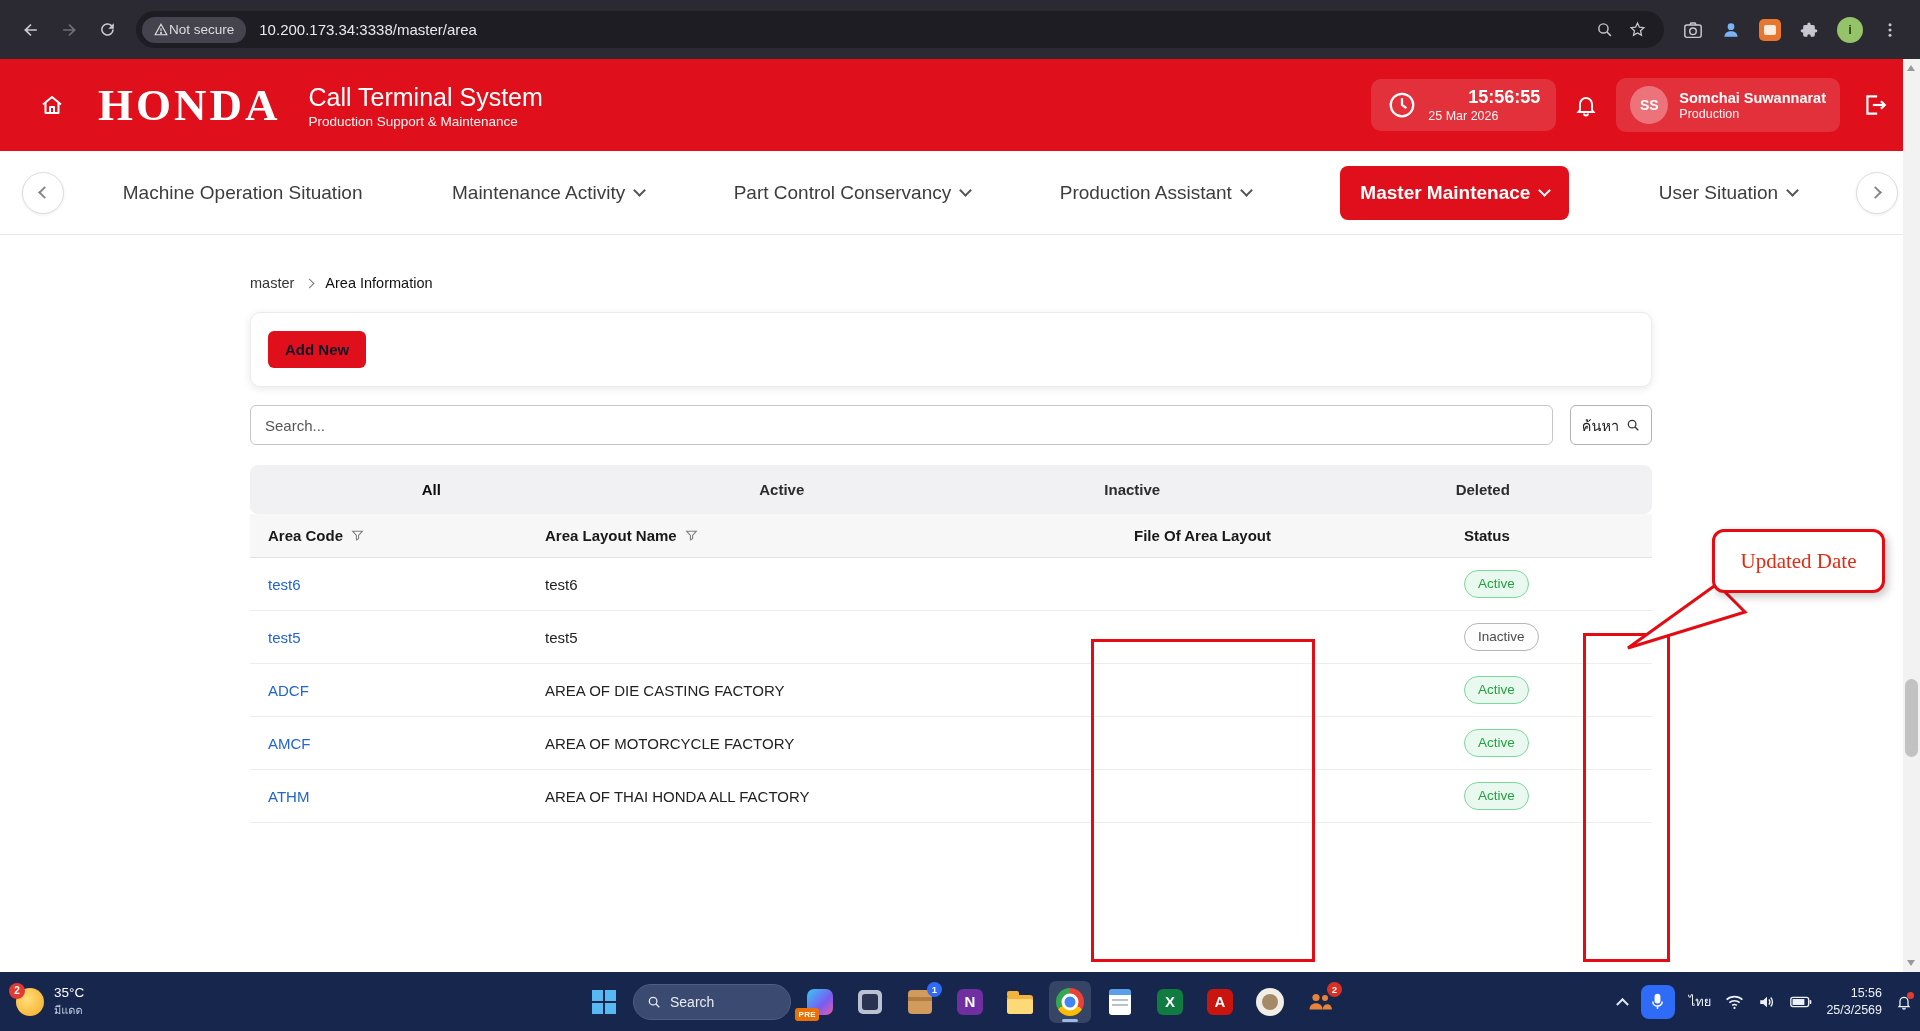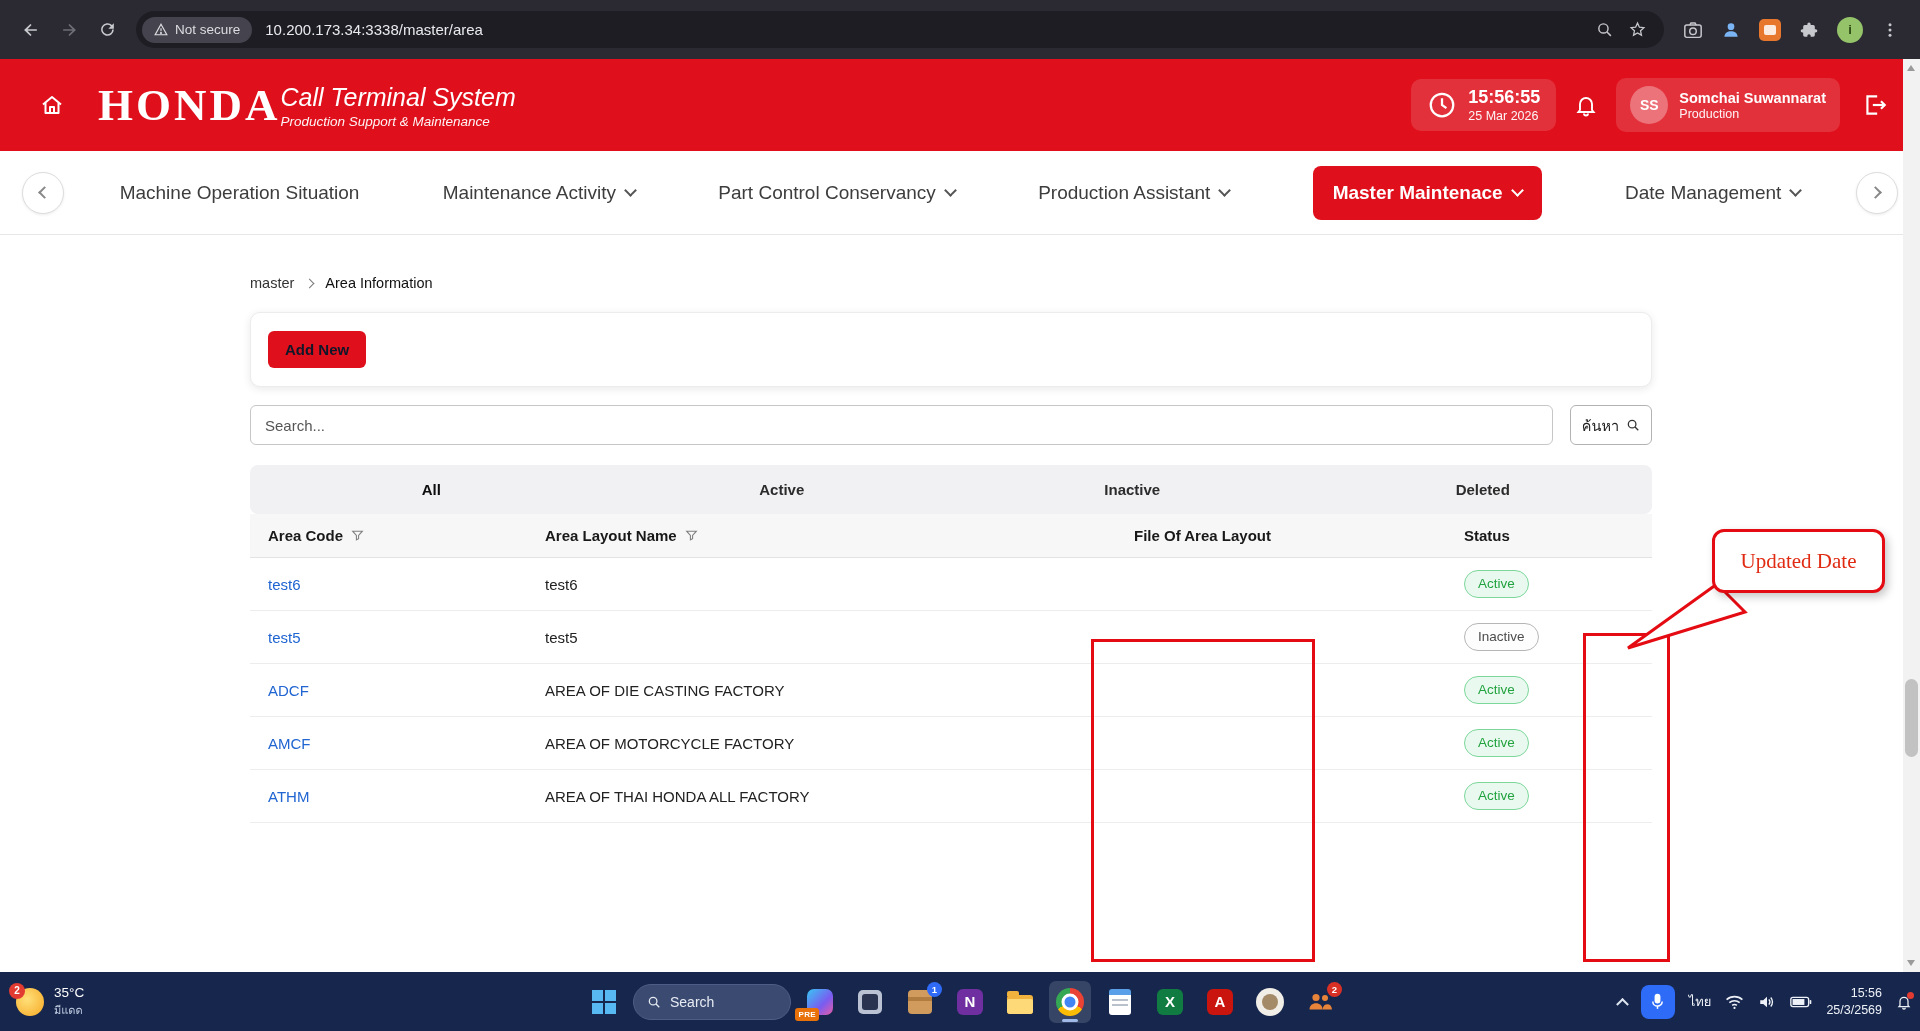--- a/index.html
+++ b/index.html
@@ -10,38 +10,38 @@
   *{margin:0;padding:0;box-sizing:border-box;}
   html,body{width:1920px;height:1031px;overflow:hidden;}
   body{font-family:"Liberation Sans",sans-serif;background:#fff;position:relative;color:#222;}
   svg{display:block;}
 
   
   .browser-bar{height:59px;background:#2b2a33;display:flex;align-items:center;padding:0 12px;}
   .b-btn{width:38px;height:38px;border-radius:50%;display:flex;align-items:center;justify-content:center;color:#c9cacf;flex:0 0 auto;}
   .b-btn.dim{color:#6e6f76;}
   .omnibox{flex:1;height:37px;background:#1e1d24;border-radius:19px;display:flex;align-items:center;margin:0 10px;padding:0 10px 0 6px;min-width:0;}
-  .sec-chip{height:26px;background:#45444e;border-radius:14px;display:flex;align-items:center;gap:7px;padding:0 12px;color:#dcdce1;font-size:13.5px;white-space:nowrap;}
+  .sec-chip{height:26px;background:#45444e;border-radius:14px;display:flex;align-items:center;gap:1px;padding:0 12px;color:#dcdce1;font-size:13.5px;white-space:nowrap;}
   .url{color:#e8eaed;font-size:15px;margin-left:13px;flex:1;white-space:nowrap;overflow:hidden;}
   .omni-ic{color:#c7c8cd;margin:0 8px;display:flex;}
   .bar-ic{color:#c7c8cd;margin:0 9px;display:flex;align-items:center;}
   .profile-dot{width:26px;height:26px;border-radius:50%;background:#94c36a;display:flex;align-items:center;justify-content:center;color:#2c4a12;font-size:13px;font-weight:bold;}
   .orange-sq{width:22px;height:22px;border-radius:5px;background:#e8772e;position:relative;}
   .orange-sq::after{content:"";position:absolute;inset:6px 5px;background:rgba(255,255,255,.85);border-radius:2px;}
 
   
   .app-header{height:92px;background:var(--brand-red);display:flex;align-items:center;padding:0 26px;color:#fff;}
   .home-ic{margin:0 8px 0 14px;display:flex;}
   .honda-logo{font-family:"Liberation Serif",serif;font-weight:bold;font-size:45px;letter-spacing:3px;margin-left:26px;line-height:1;}
-  .sys-title{font-style:italic;}
+  .sys-title{margin-left:28px;}
   .sys-title .t1{font-size:25px;font-weight:500;line-height:1.2;}
   .sys-title .t2{font-size:13.5px;font-weight:400;margin-top:2px;opacity:.95;}
   .hdr-right{margin-left:auto;display:flex;align-items:center;gap:18px;}
   .clock-chip{background:rgba(255,255,255,.14);border-radius:10px;padding:8px 16px;display:flex;align-items:center;gap:11px;}
-  .clock-time{font-size:18px;font-weight:700;line-height:1.2;}
+  .clock-time{font-size:18px;font-weight:700;line-height:1.2;margin-left:40px;}
   .clock-date{font-size:12.5px;opacity:.95;}
   .user-chip{background:rgba(255,255,255,.14);border-radius:10px;padding:8px 14px;display:flex;align-items:center;gap:11px;}
   .avatar{width:38px;height:38px;border-radius:50%;background:rgba(255,255,255,.32);display:flex;align-items:center;justify-content:center;font-size:14px;font-weight:700;}
   .user-name{font-size:14.5px;font-weight:600;line-height:1.25;}
   .user-role{font-size:12.5px;opacity:.95;}
   .logout-ic{margin:0 6px 0 4px;display:flex;}
 
   
   .nav-bar{height:84px;background:#fff;border-bottom:1px solid #e7e7e7;display:flex;align-items:center;padding:0 22px;}
   .nav-circle{width:42px;height:42px;border-radius:50%;border:1px solid #ddd;background:#fff;display:flex;align-items:center;justify-content:center;flex:0 0 auto;box-shadow:0 1px 3px rgba(0,0,0,.08);}
@@ -289,21 +289,21 @@
     </div>
     <div class="nav-item">
       <span>Production Assistant</span>
         <span class="chev"></span>
     </div>
     <div class="nav-item active">
       <span>Master Maintenace</span>
         <span class="chev"></span>
     </div>
     <div class="nav-item">
-      <span>Date Management</span>
+      <span>User Situation</span>
         <span class="chev"></span>
     </div>
   </div>
   <div class="nav-circle">
       <span class="chev-right"></span>
     </div>
 </div>
 
 <div class="content">
   <div class="container">

